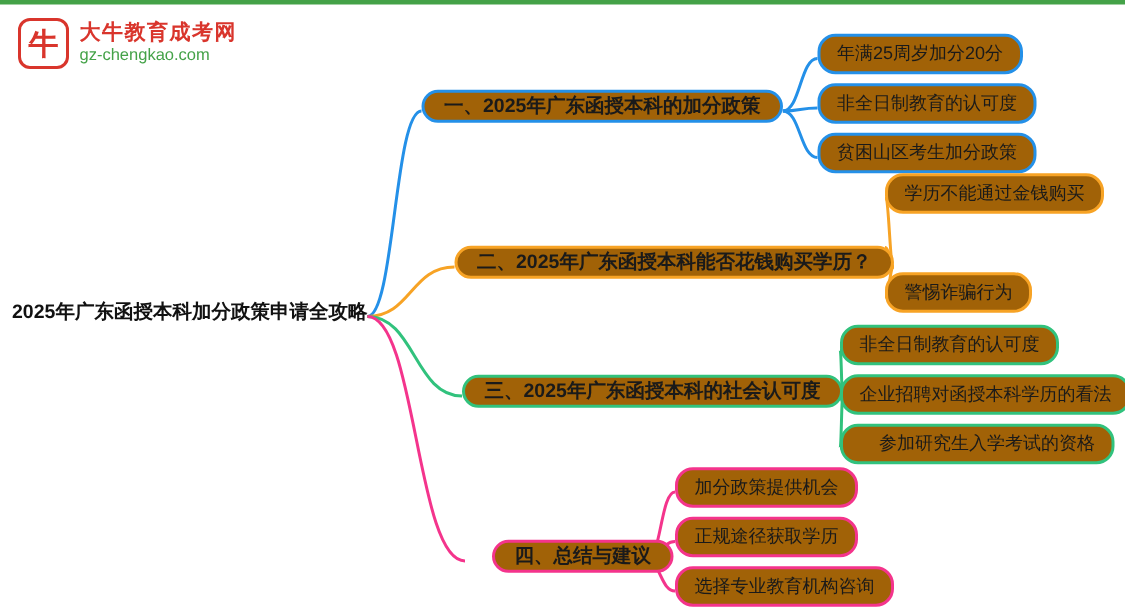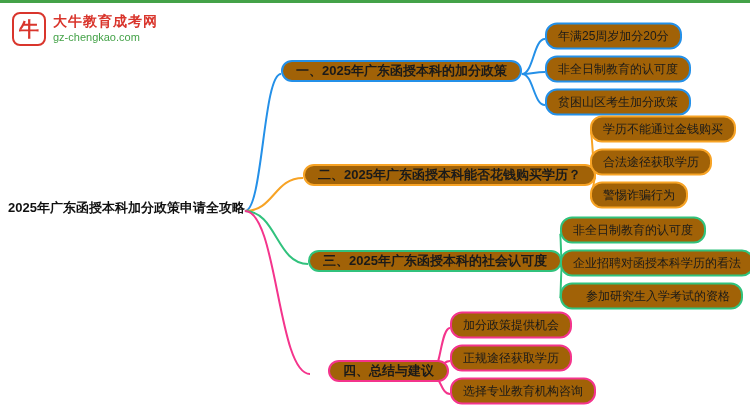--- a/index.html
+++ b/index.html
@@ -72,21 +72,20 @@
 
   <div id="root">2025年广东函授本科加分政策申请全攻略</div>
 
   <div id="b0" class="node branch" style="left: 281px; top: 68px; border-color: rgb(36, 144, 232);">一、2025年广东函授本科的加分政策</div>
   <div id="b0c0" class="node child" style="left: 545px; top: 33px; border-color: rgb(36, 144, 232);">年满25周岁加分20分</div>
   <div id="b0c1" class="node child" style="left: 545px; top: 66px; border-color: rgb(36, 144, 232);">非全日制教育的认可度</div>
   <div id="b0c2" class="node child" style="left: 545px; top: 99px; border-color: rgb(36, 144, 232);">贫困山区考生加分政策</div>
 
   <div id="b1" class="node branch" style="left: 303px; top: 172px; border-color: rgb(247, 163, 37);">二、2025年广东函授本科能否花钱购买学历？</div>
   <div id="b1c0" class="node child" style="left: 590px; top: 126px; border-color: rgb(247, 163, 37);">学历不能通过金钱购买</div>
-  <div id="b1c1" class="node child" style="left: 590px; top: 159px; border-color: rgb(247, 163, 37);">合法途径获取学历</div>
   <div id="b1c2" class="node child" style="left: 590px; top: 192px; border-color: rgb(247, 163, 37);">警惕诈骗行为</div>
 
   <div id="b2" class="node branch" style="left: 308px; top: 258px; border-color: rgb(49, 194, 125);">三、2025年广东函授本科的社会认可度</div>
   <div id="b2c0" class="node child" style="left: 560px; top: 227px; border-color: rgb(49, 194, 125);">非全日制教育的认可度</div>
   <div id="b2c1" class="node child" style="left: 560px; top: 260px; border-color: rgb(49, 194, 125);">企业招聘对函授本科学历的看法</div>
   <div id="b2c2" class="node child" style="left: 560px; top: 293px; border-color: rgb(49, 194, 125); padding-left: 24px;">参加研究生入学考试的资格</div>
 
   <div id="b3" class="node branch" style="left: 328px; top: 368px; border-color: rgb(244, 52, 140);">四、总结与建议</div>
   <div id="b3c0" class="node child" style="left: 450px; top: 322px; border-color: rgb(244, 52, 140);">加分政策提供机会</div>
   <div id="b3c1" class="node child" style="left: 450px; top: 355px; border-color: rgb(244, 52, 140);">正规途径获取学历</div>

